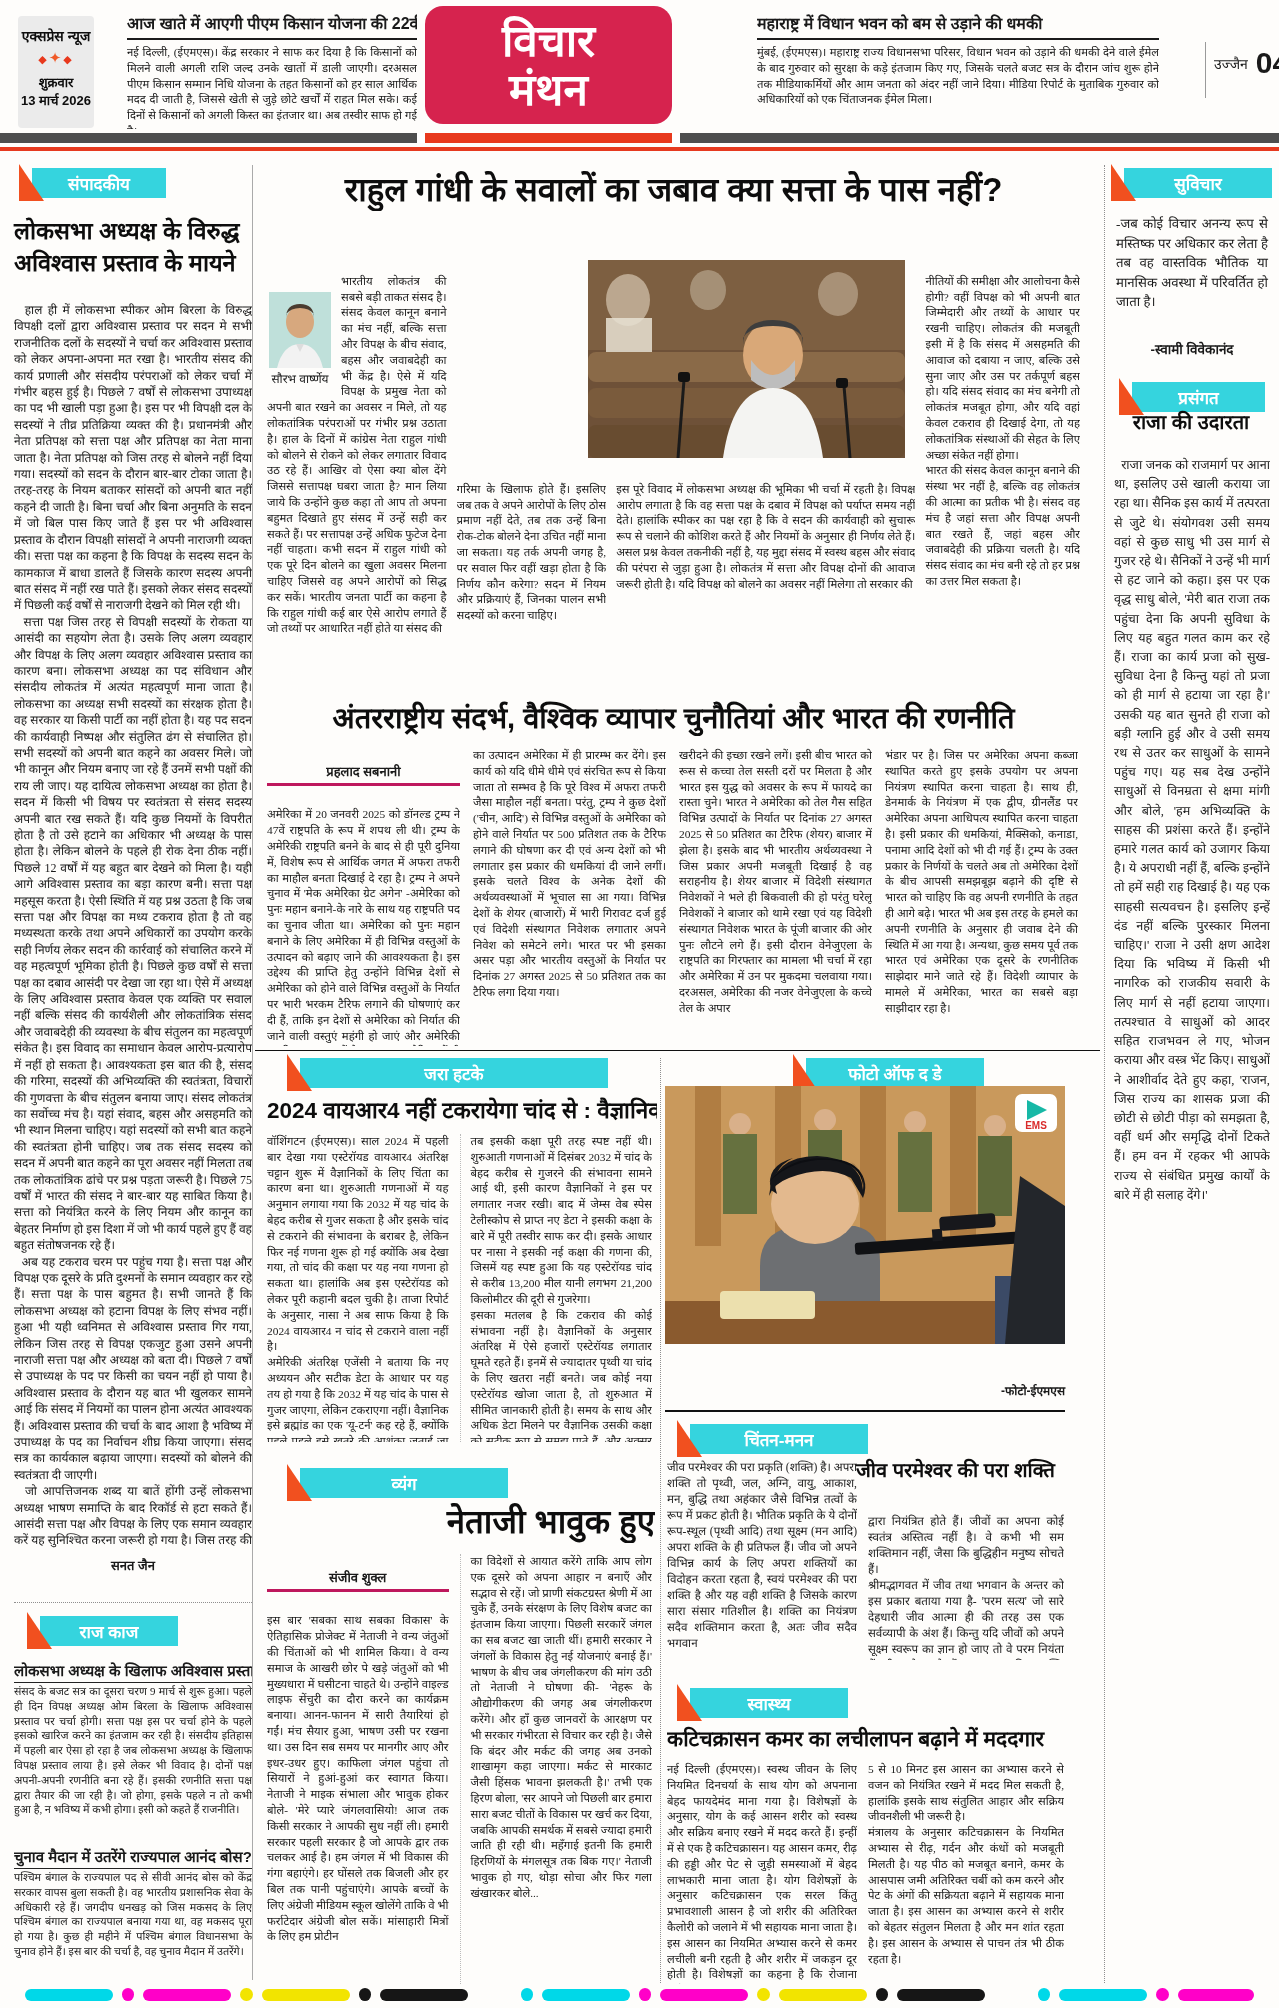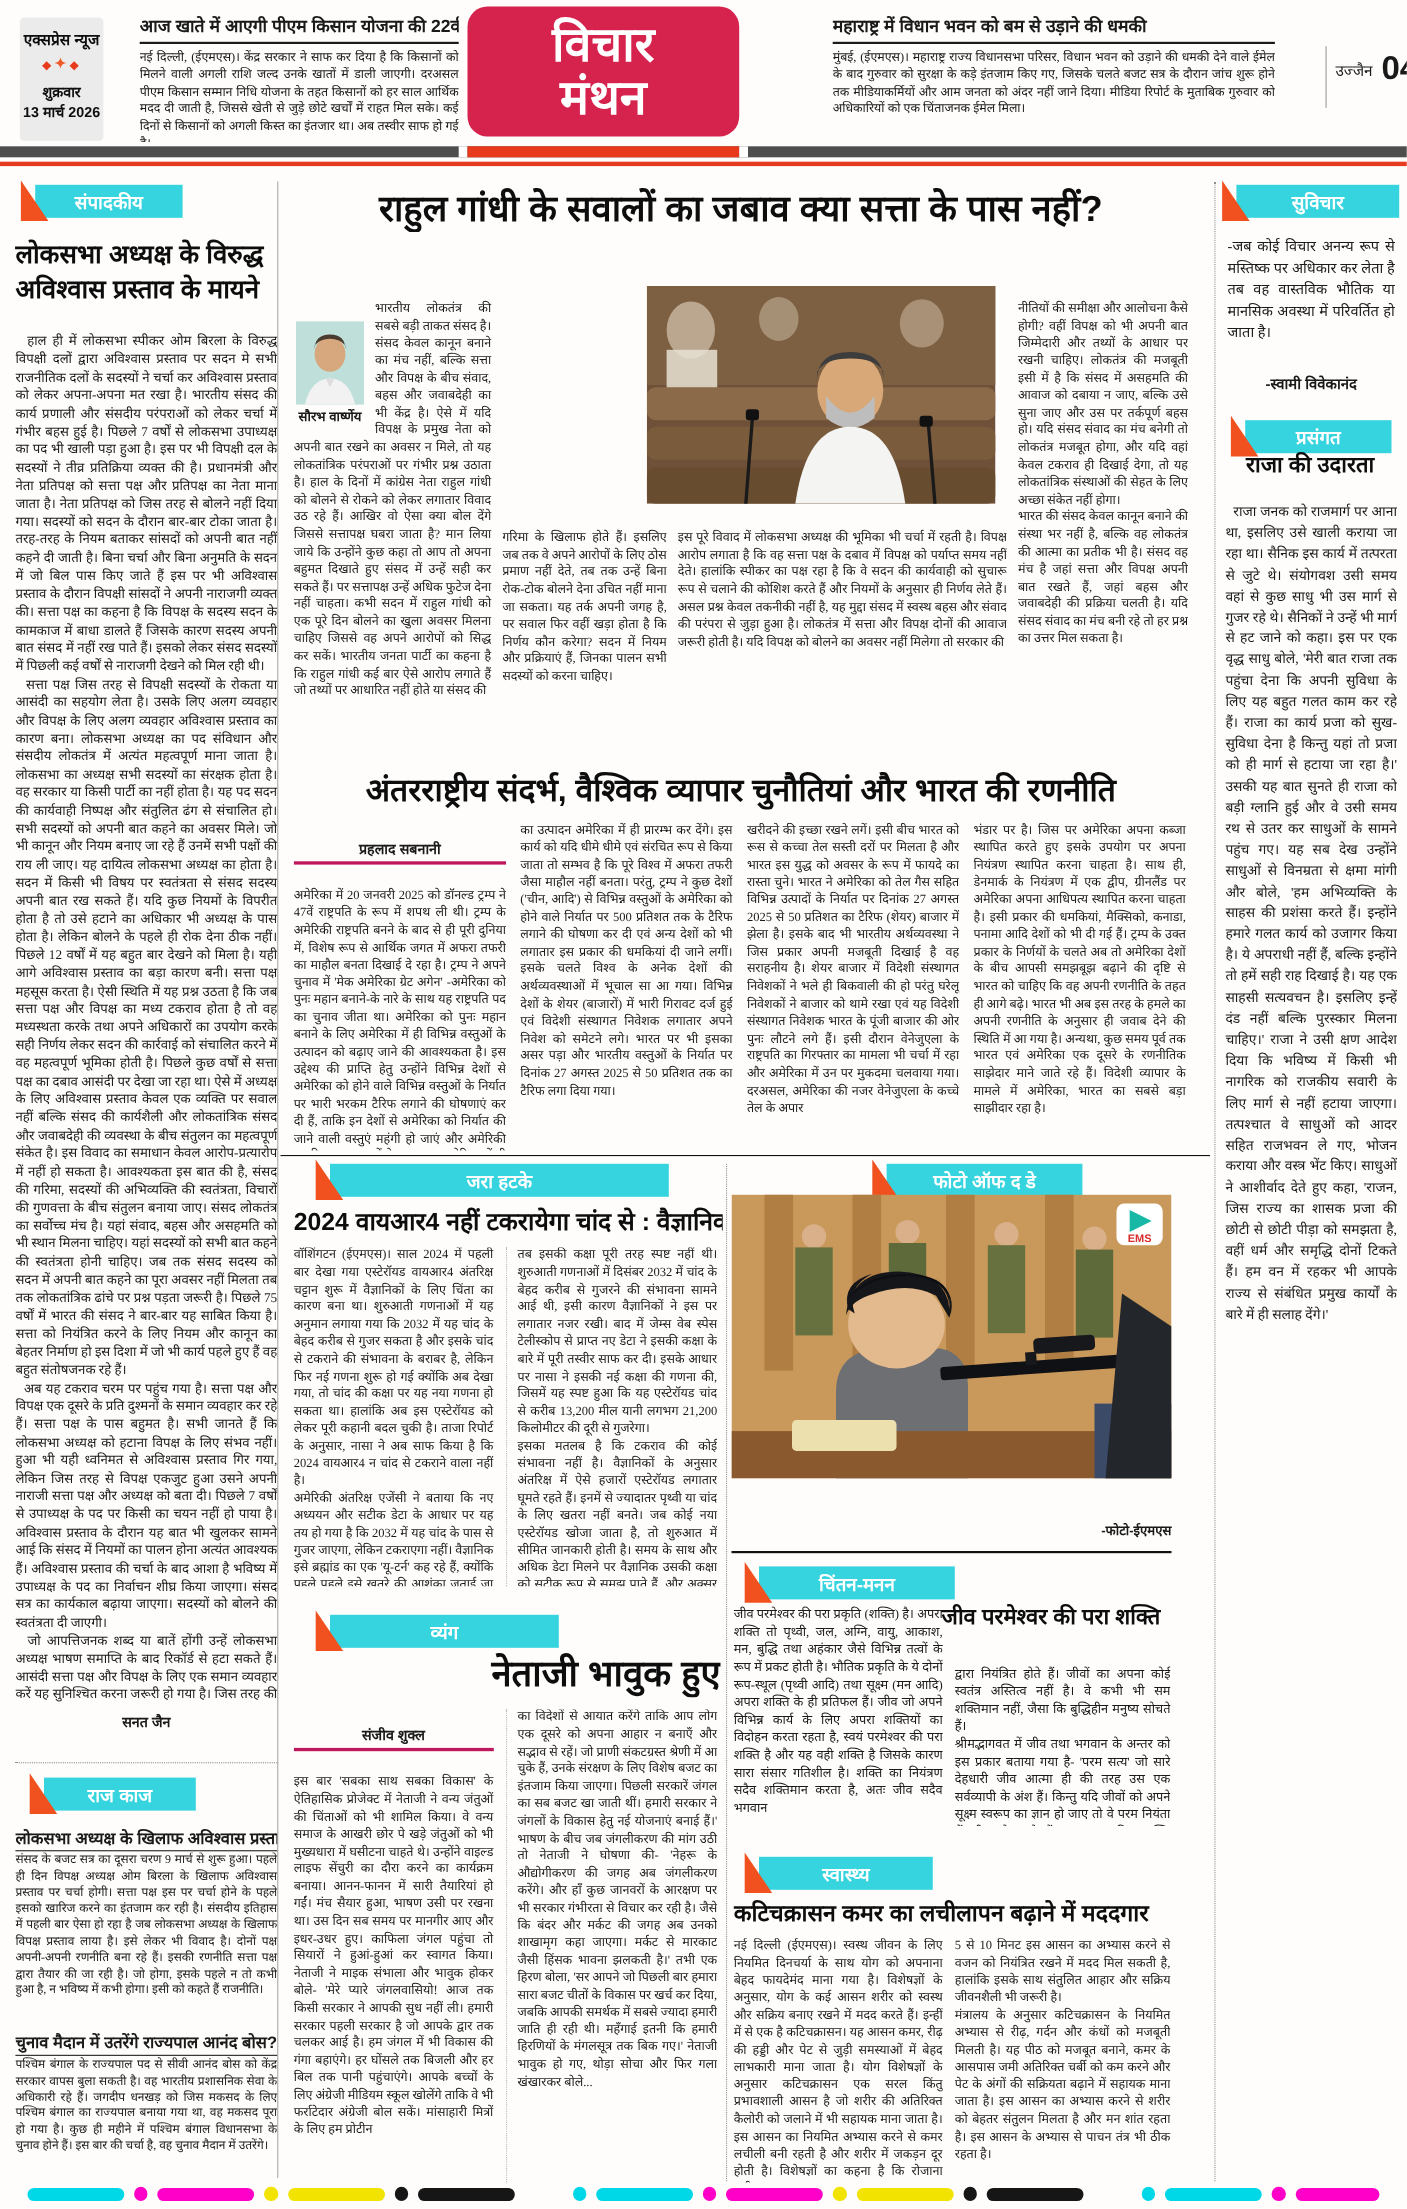--- a/index.html
+++ b/index.html
@@ -46,21 +46,21 @@
   .subhead{font-family:"Liberation Sans",sans-serif;font-weight:700;font-size:15px;
            border-bottom:1.5px solid #222;padding-bottom:2px;white-space:nowrap;overflow:hidden;}
   .smallbody{font-size:10.9px;line-height:14.8px;text-align:justify;overflow:hidden;}
   
   .main-hl{font-size:33px;text-align:center;}
   .cols{display:flex;}
   .col{text-align:justify;overflow:hidden;font-size:11.4px;line-height:15.8px;white-space:pre-line;}
   .byline{font-family:"Liberation Sans",sans-serif;font-weight:700;font-size:13px;text-align:center;
           border-bottom:3px solid #be185d;padding-bottom:3px;margin-bottom:6px;white-space:nowrap;}
   .author-wrap{float:left;width:66px;margin:2px 8px 2px 0;text-align:center;}
-  .author-name{font-family:"Liberation Sans",sans-serif;font-weight:700;font-size:12px;line-height:1.15;margin-top:3px;}
+  .author-name{font-family:"Liberation Sans",sans-serif;font-weight:400;font-size:12px;line-height:1.15;margin-top:3px;}
   .hl2{font-size:29px;text-align:center;}
   .hl3{font-size:22.5px;}
   .hl-satire{font-size:33px;text-align:right;}
   .caption{font-family:"Liberation Sans",sans-serif;font-weight:700;font-size:15px;line-height:1.45;}
   .credit{position:absolute;right:0;bottom:0;font-size:12px;font-weight:700;font-family:"Liberation Sans",sans-serif;}
   .quote{font-size:13.2px;line-height:19.5px;text-align:justify;}
   .quote-author{font-weight:700;text-align:center;font-size:13.5px;margin-top:4px;font-family:"Liberation Sans",sans-serif;}
   .pras-hl{font-size:20px;text-align:center;}
   .pras-body{font-size:12.6px;line-height:19.2px;}
   

